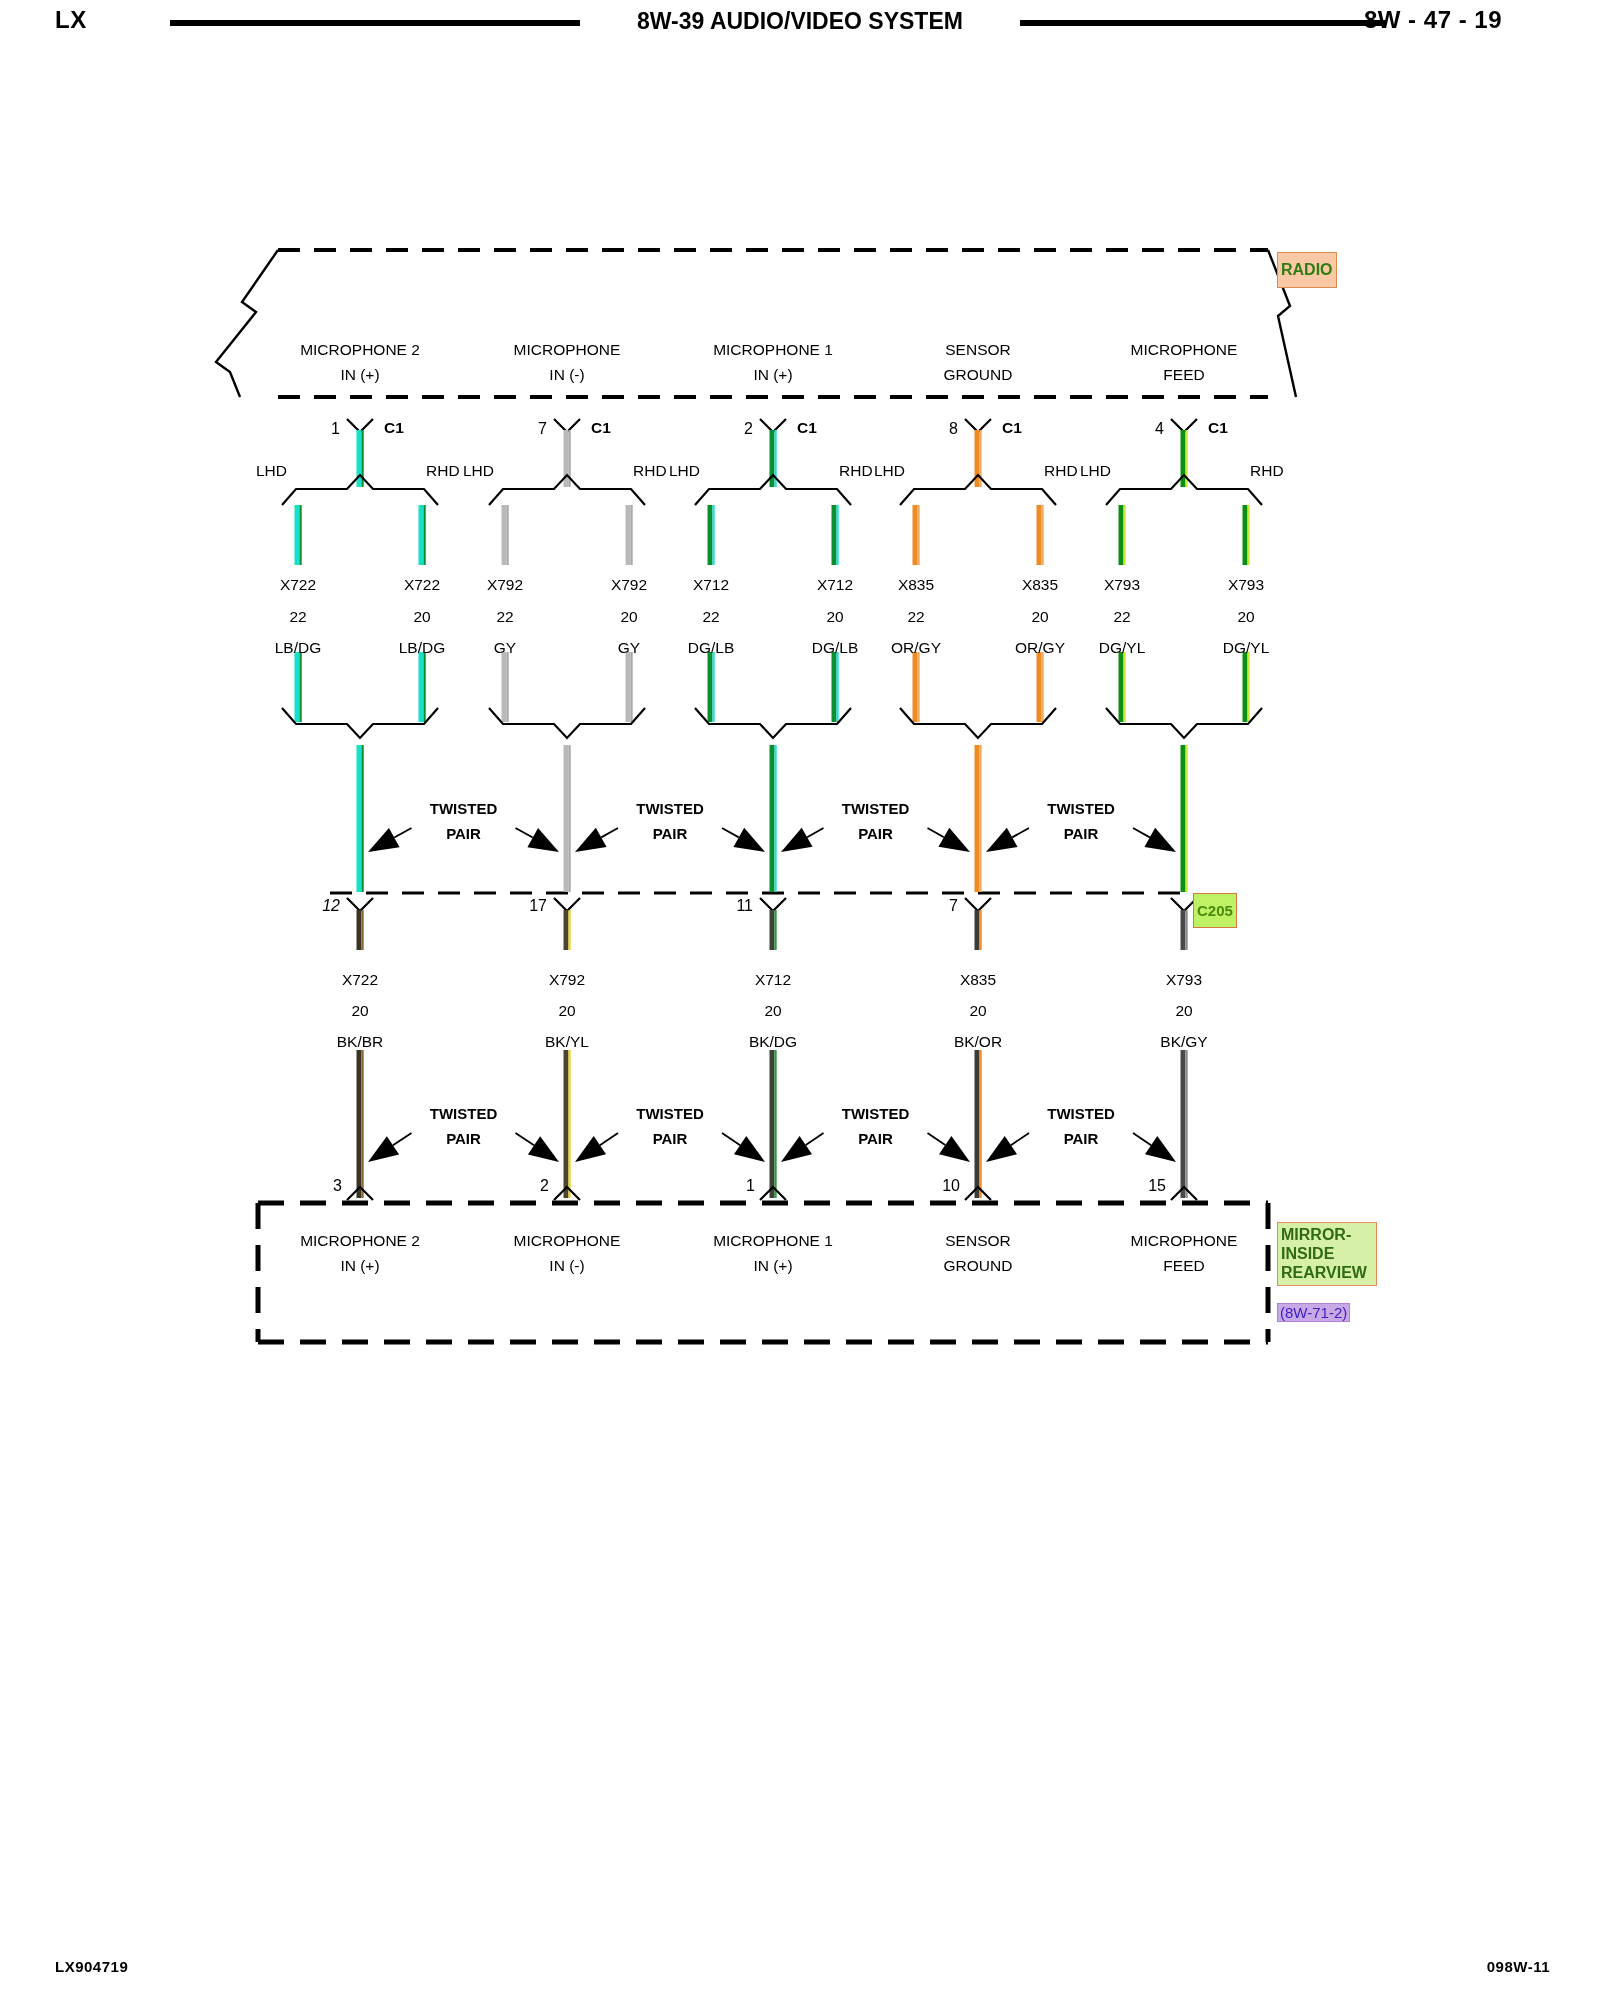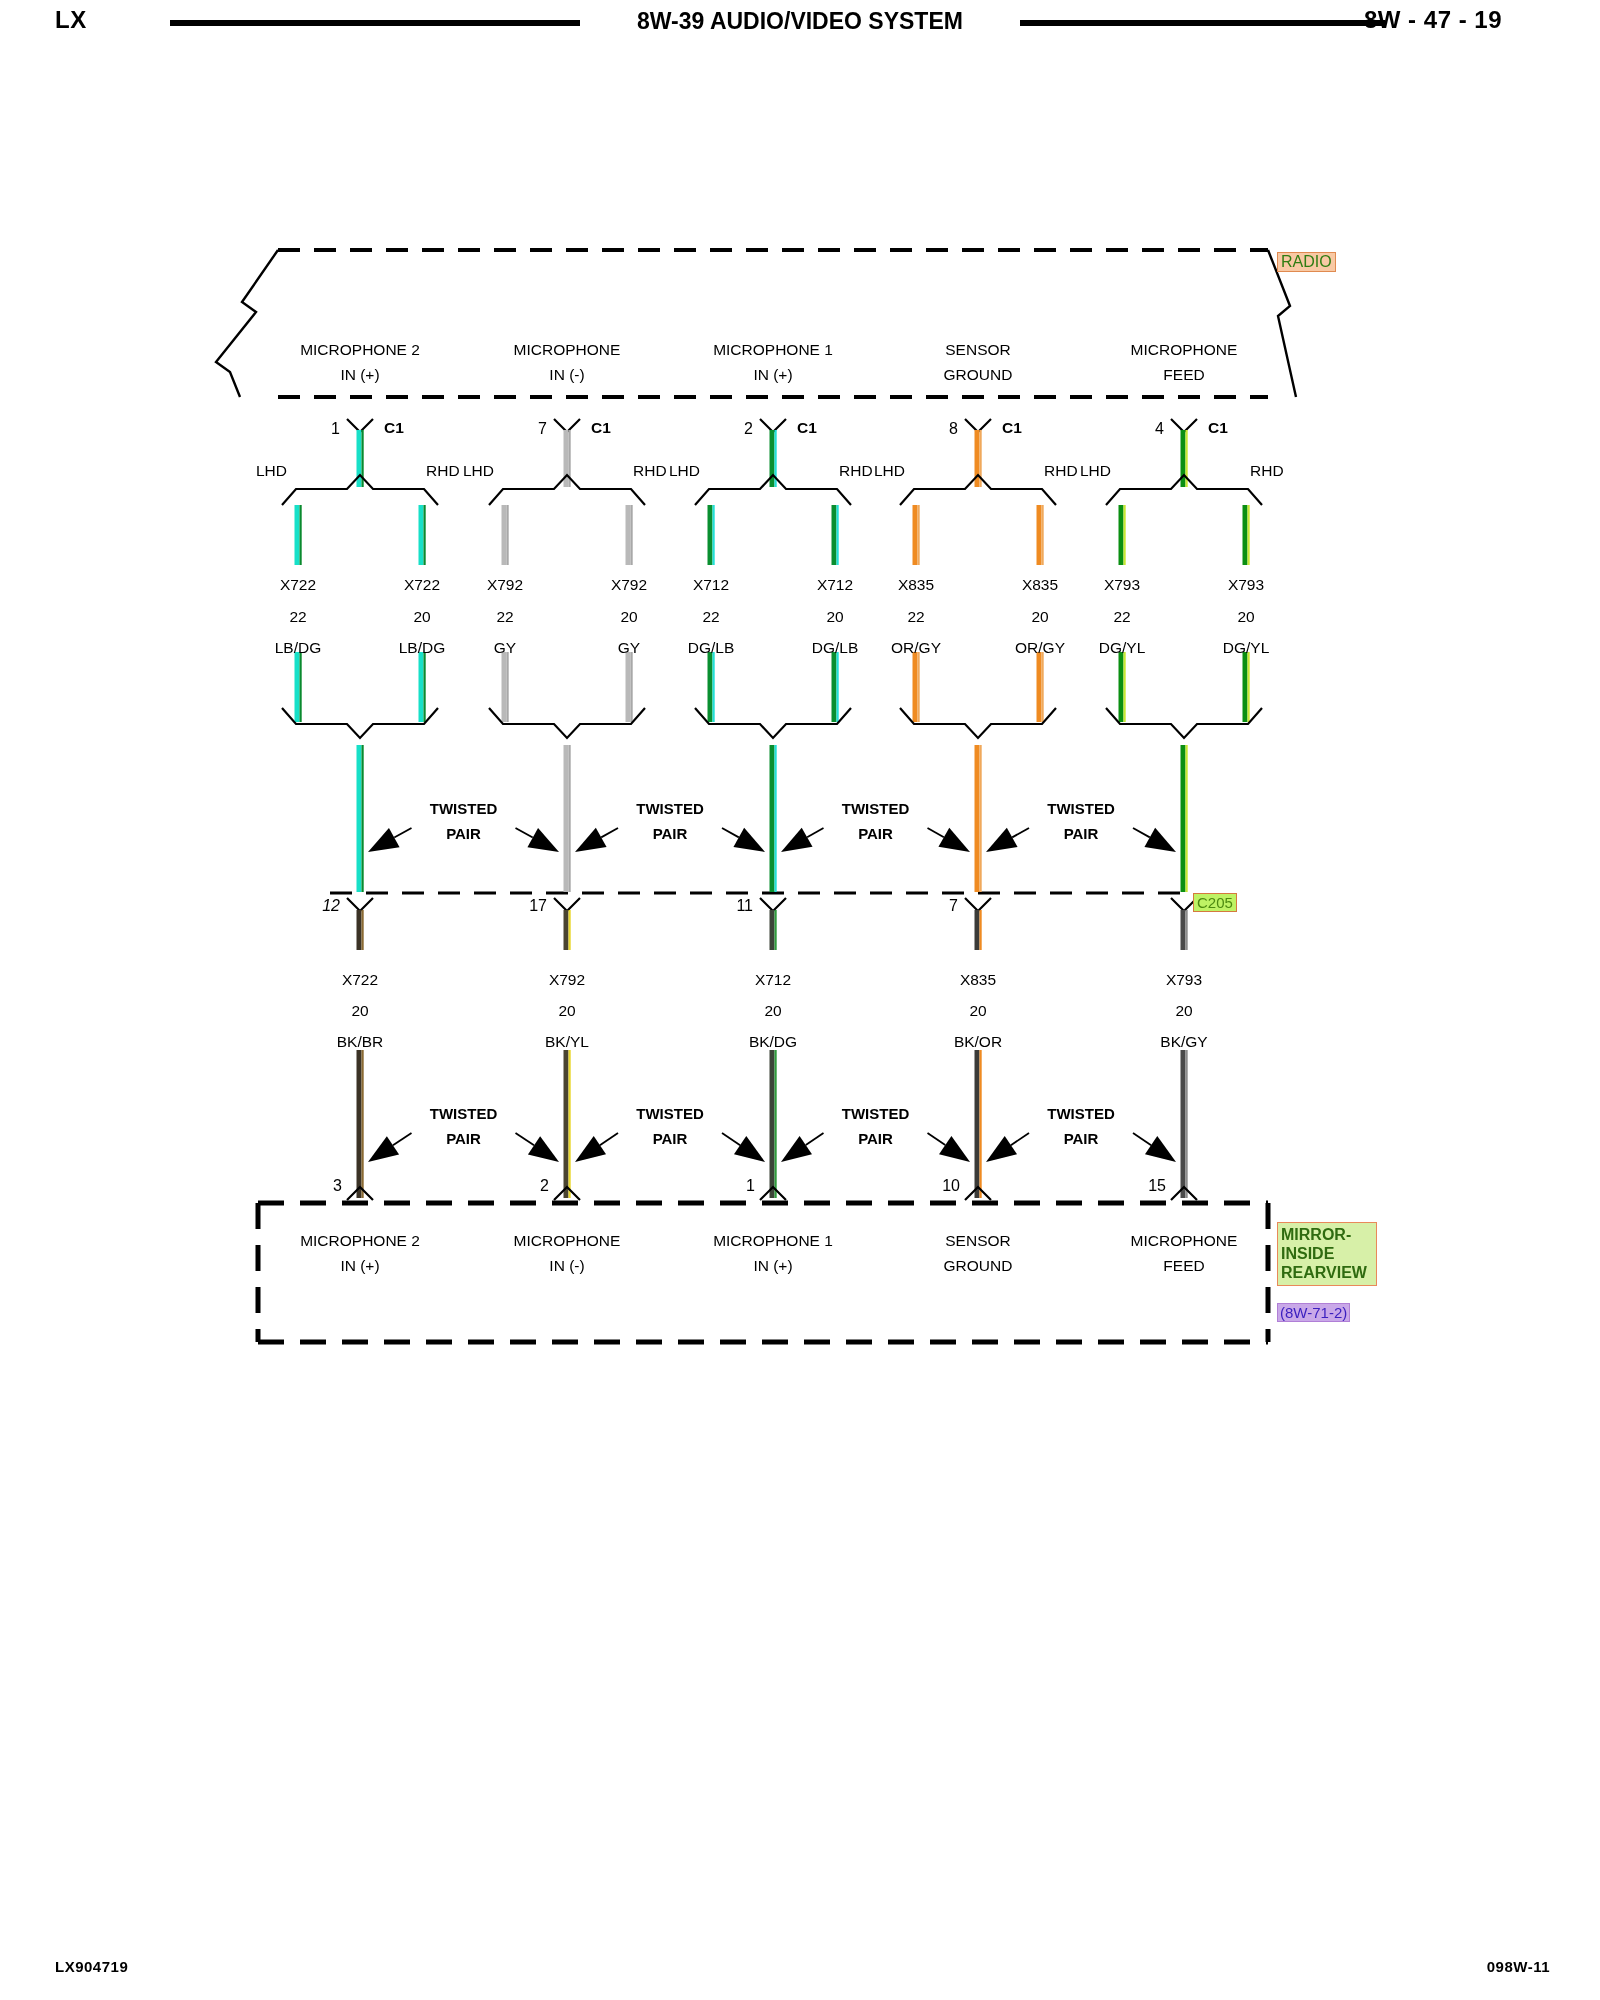--- a/index.html
+++ b/index.html
@@ -30,21 +30,21 @@
   #svg-layer{position:absolute;left:0;top:0;width:1600px;height:2000px;}
 
   
   .lbl{position:absolute;font-size:15.5px;line-height:1;white-space:nowrap;}
   .lbl.c{transform:translateX(-50%);text-align:center;}
   .lbl.b{font-weight:bold;}
   .pinnum{position:absolute;font-size:16px;transform:translateX(-100%);white-space:nowrap;}
   .tw{position:absolute;font-size:15px;font-weight:bold;transform:translateX(-50%);white-space:nowrap;}
 
   
-  .chip{position:absolute;font-size:16px;font-weight:normal;white-space:nowrap;padding:0 3px;}
+  .chip{position:absolute;font-size:16px;font-weight:bold;white-space:nowrap;padding:8px 3px;}
   #radio-chip{color:#2f7d12;background:#f8c9a4;border:1px solid #e08a50;left:1277px;top:252px;}
   #c205-chip{color:#4d8a10;background:#bef264;border:1px solid #d4793f;left:1193px;top:893px;font-size:15px;}
   #mirror-chip{
     left:1277px;top:1222px;width:92px;
     color:#2f6b10;background:#d7f0a8;border:1px solid #e9895a;
     font-size:16px;font-weight:bold;line-height:1.2;padding:2px 3px;
   }
   #mirror-ref{
     position:absolute;left:1277px;top:1303px;
     color:#3b1fbf;background:#c9a8e8;border:1px solid #b07fd6;

